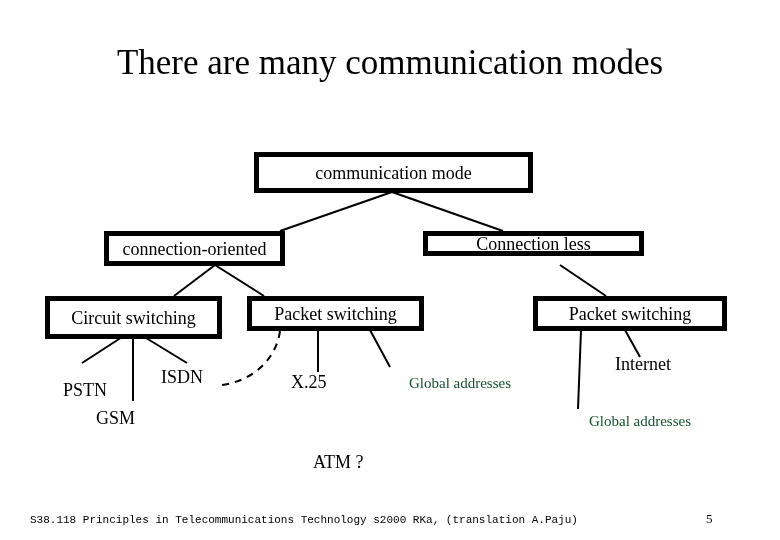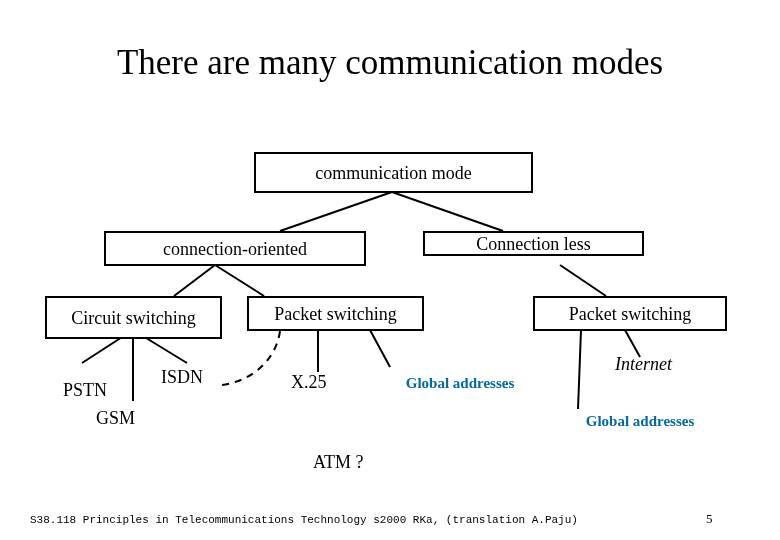--- a/index.html
+++ b/index.html
@@ -22,43 +22,42 @@
     top: 44px;
     width: 660px;
     text-align: center;
     font-size: 35px;
     line-height: 37px;
     color: #000000;
   }
   .node-box {
     position: absolute;
     box-sizing: border-box;
-    border: 2px solid #000000;
+    border: 5px solid #000000;
     background: #ffffff;
     display: flex;
     align-items: center;
     justify-content: center;
     font-size: 18px;
     line-height: 20px;
     white-space: nowrap;
   }
   .leaf-label {
     position: absolute;
     font-size: 18px;
     line-height: 21px;
     white-space: nowrap;
     color: #000000;
   }
   .multi {
     position: absolute;
     font-size: 15px;
     line-height: 19px;
     text-align: center;
-    color: #0369a1;
-    font-weight: bold;
+    color: #14532d;
   }
   #edges {
     position: absolute;
     left: 0;
     top: 0;
     width: 780px;
     height: 540px;
     pointer-events: none;
   }
   #footer {
@@ -106,21 +105,21 @@
     <line x1="581" y1="330" x2="578" y2="409" stroke="#000" stroke-width="2"></line>
     <line x1="625" y1="330" x2="640" y2="357" stroke="#000" stroke-width="2"></line>
   </svg>
 
   <div id="title">There are many communication modes</div>
 
   <div class="node-box" style="left:254px; top:152px; width:279px; height:41px;">
     <span>communication mode</span>
   </div>
 
-  <div class="node-box" style="left:104px; top:231px; width:262px; height:35px;">
+  <div class="node-box" style="left:104px; top:231px; width:181px; height:35px;">
     <span>connection-oriented</span>
   </div>
 
   <div class="node-box" style="left:423px; top:231px; width:221px; height:25px;">
     <span>Connection less</span>
   </div>
 
   <div class="node-box" style="left:45px; top:296px; width:177px; height:43px;">
     <span>Circuit switching</span>
   </div>
@@ -136,21 +135,21 @@
   <div class="leaf-label" style="left:35px; top:380px;margin-left:28px;">PSTN</div>
 
   <div class="leaf-label" style="left:161px; top:367px;">ISDN</div>
 
   <div class="leaf-label" style="left:96px; top:408px;">GSM</div>
 
   <div class="leaf-label" style="left:291px; top:372px;">X.25</div>
 
   <div class="leaf-label" style="left:313px; top:452px;">ATM ?</div>
 
-  <div class="leaf-label" style="left:615px; top:354px;font-style:italic;">Internet</div>
+  <div class="leaf-label" style="left:615px; top:354px;">Internet</div>
 
   <div class="multi" style="left:360px; top:374px; width:200px;">
     <div>Global addresses</div>
   </div>
 
   <div class="multi" style="left:565px; top:412px; width:150px;">
     <div>Global addresses</div>
   </div>
 
   <div id="footer">S38.118 Principles in Telecommunications Technology s2000 RKa, (translation A.Paju)</div>

